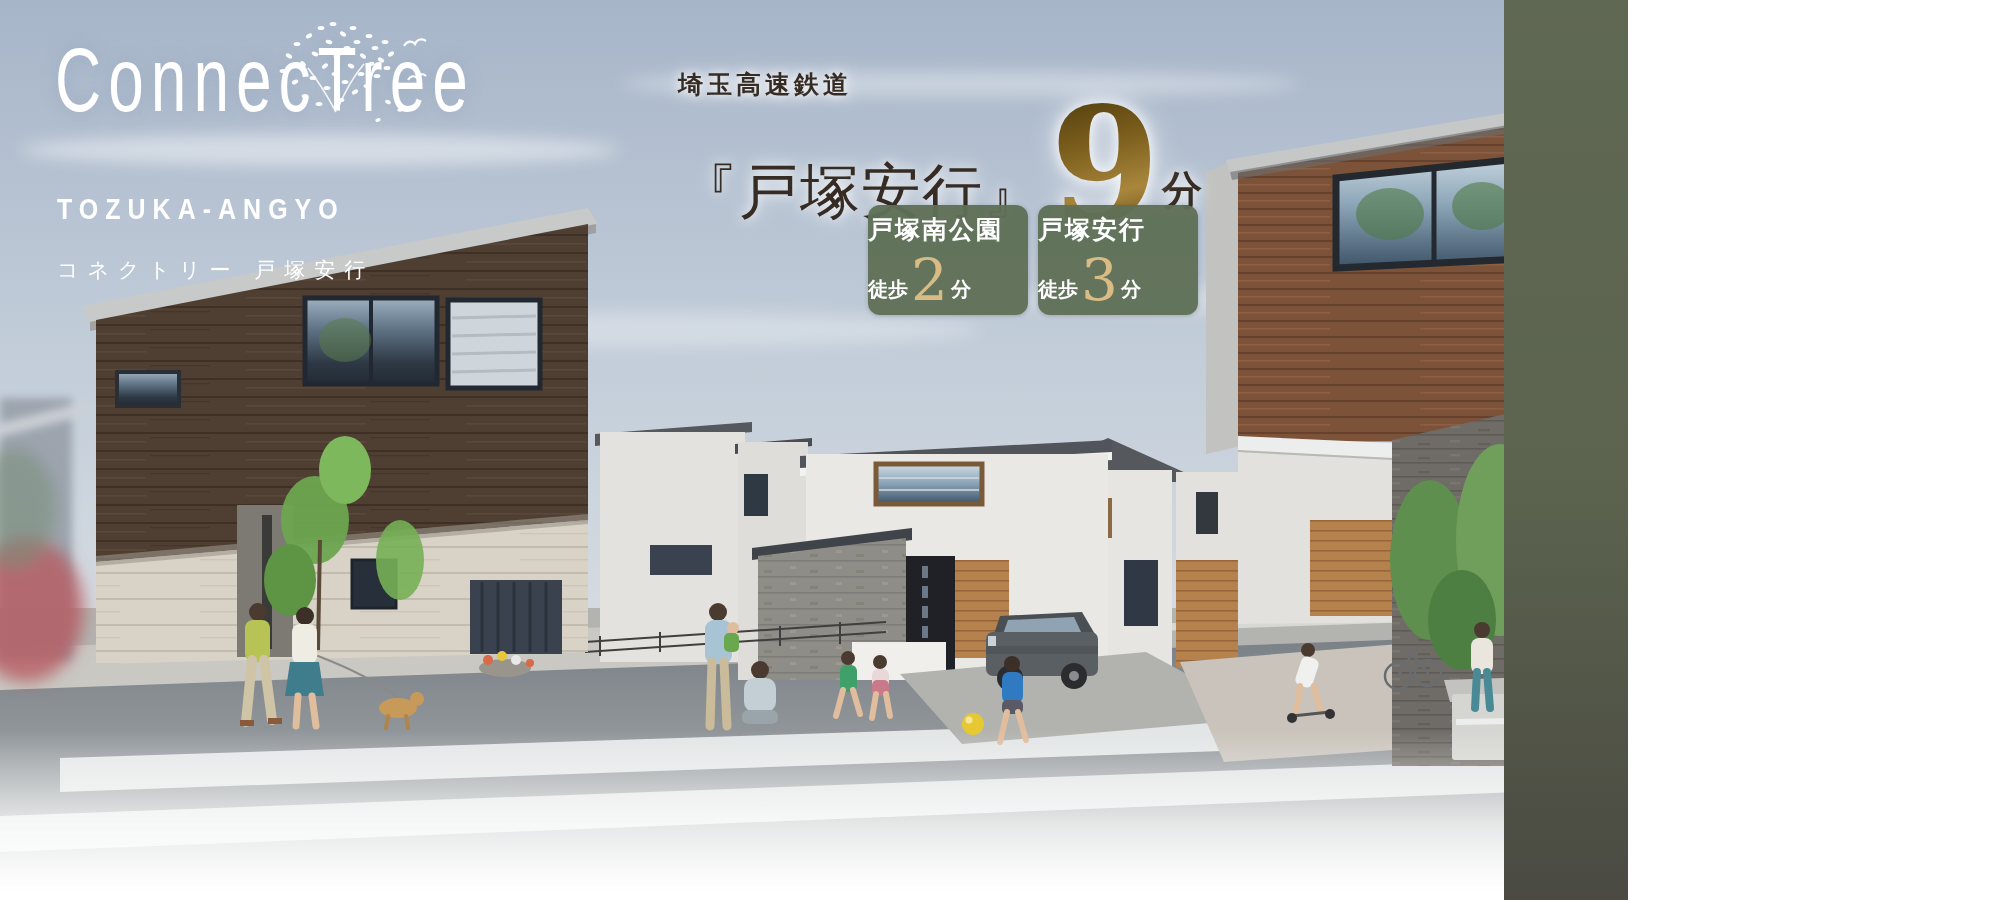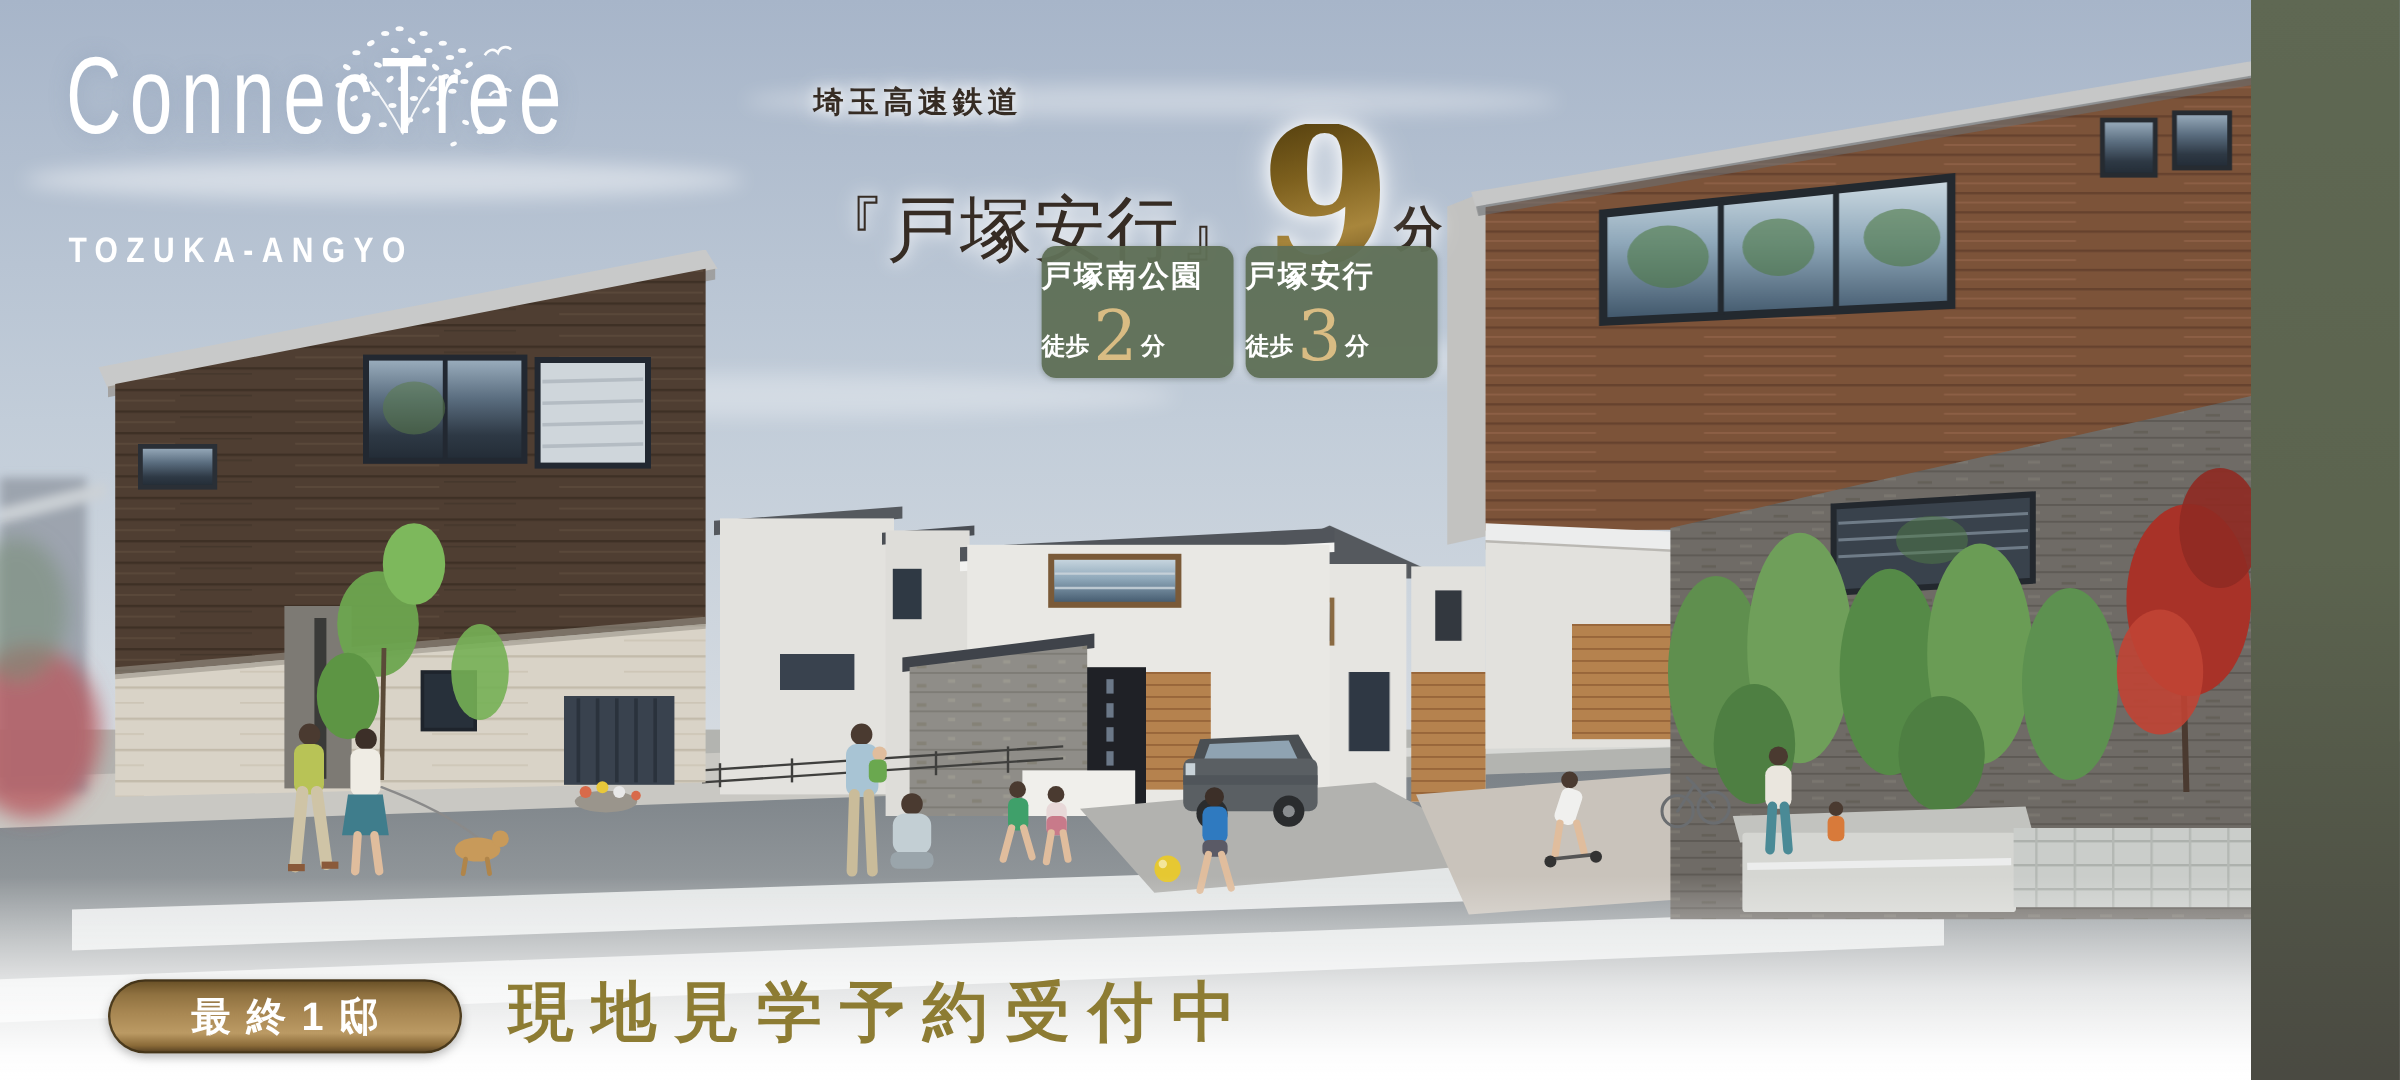--- a/index.html
+++ b/index.html
@@ -1,16 +1,16 @@
 <!DOCTYPE html>
 <html><head>
 <meta charset="utf-8">
 <style>
   html,body{margin:0;padding:0;background:#fff;}
-  .stage{position:relative;width:2000px;height:900px;overflow:hidden;
+  .stage{position:relative;width:1628px;height:900px;overflow:hidden;
          font-family:"Liberation Sans",sans-serif;background:#c9d3dd;}
   .scene{position:absolute;left:0;top:0;width:2000px;height:900px;display:block;}
 
   
   .fade-bottom{position:absolute;left:0;top:730px;width:1876px;height:170px;z-index:2;
     background:linear-gradient(180deg,rgba(255,255,255,0) 0%,rgba(255,255,255,.72) 55%,rgba(255,255,255,.97) 88%,#fff 100%);}
 
   
   .logo-block{position:absolute;left:55px;top:34px;z-index:4;color:#fff;}
   .logo-name{font-size:64px;font-weight:500;letter-spacing:7px;line-height:1;
@@ -443,20 +443,21 @@
             <path d="M80 92 Q92 64 106 48"></path>
             <path d="M79 88 Q80 60 76 34"></path>
         </g>
         <g stroke="#ffffff" stroke-width="2.2" fill="none">
           <path d="M146 30 c3,-5 8,-6 11,-2 c2,-5 7,-6 11,-3"></path>
           <path d="M150 64 c2,-4 6,-5 9,-2 c2,-4 6,-5 9,-2"></path>
         </g>
       </g>
     </svg>
     <div class="logo-romaji">TOZUKA-ANGYO</div>
+    <div class="logo-kana">コネクトリー 戸塚安行</div>
   </header>
 
   <div class="access-block">
     <div class="railway">埼玉高速鉄道</div>
     <div class="access-line">
       <span class="station">『戸塚安行』</span>
       <span class="walk-minutes">9</span>
       <span class="walk-unit">分</span>
     </div>
   </div>
@@ -473,19 +474,15 @@
     <div class="poi-badge">
       <div class="poi-name">戸塚安行</div>
       <div class="poi-walk">
         <span class="lbl">徒歩</span>
         <span class="poi-min">3</span>
         <span class="lbl">分</span>
       </div>
     </div>
   </div>
 
-  <footer class="footer-band">
-    <div class="pill">最終1邸</div>
-    <div class="cta">現地見学予約受付中</div>
-  </footer>
 
   <div class="side-bar"></div>
 </div>
 
 </body></html>

